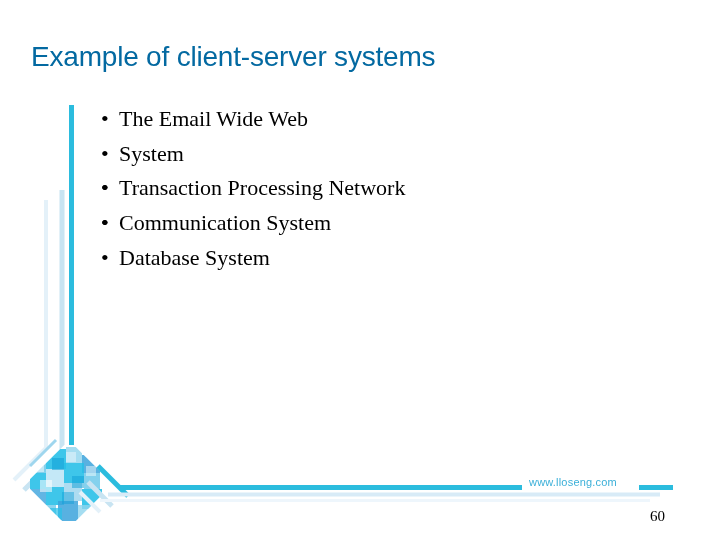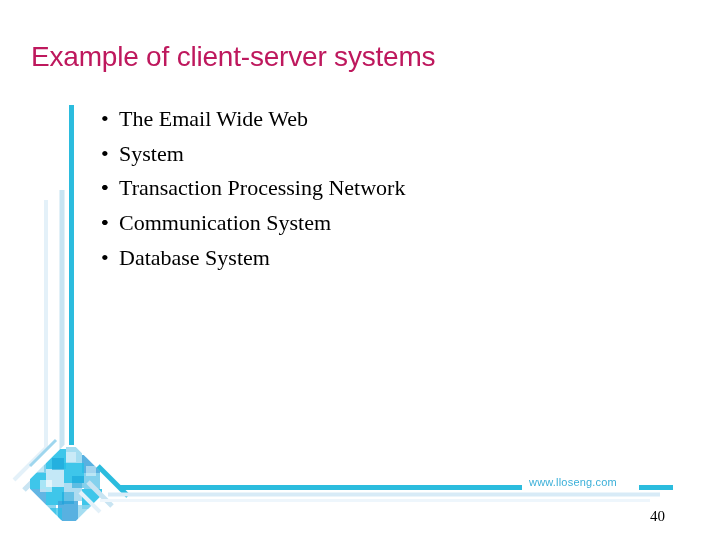--- a/index.html
+++ b/index.html
@@ -21,21 +21,21 @@
   
   #slide-title {
     position: absolute;
     left: 31px;
     top: 40px;
     width: 640px;
     font-family: "Liberation Sans", sans-serif;
     font-size: 28px;
     line-height: 34px;
     font-weight: 400;
-    color: #be185d;
+    color: #0369a1;
     letter-spacing: -0.2px;
     white-space: nowrap;
   }
 
   
   #bullet-list {
     position: absolute;
     left: 100px;
     top: 102px;
     width: 520px;
@@ -181,15 +181,15 @@
       <span>Communication System</span>
     </li>
     <li>
       <span class="bullet-glyph">•</span>
       <span>Database System</span>
     </li>
   </ul>
 
   <div id="footer-url">www.lloseng.com</div>
 
-  <div id="page-number">40</div>
+  <div id="page-number">60</div>
 
 </div>
 
 </body></html>

